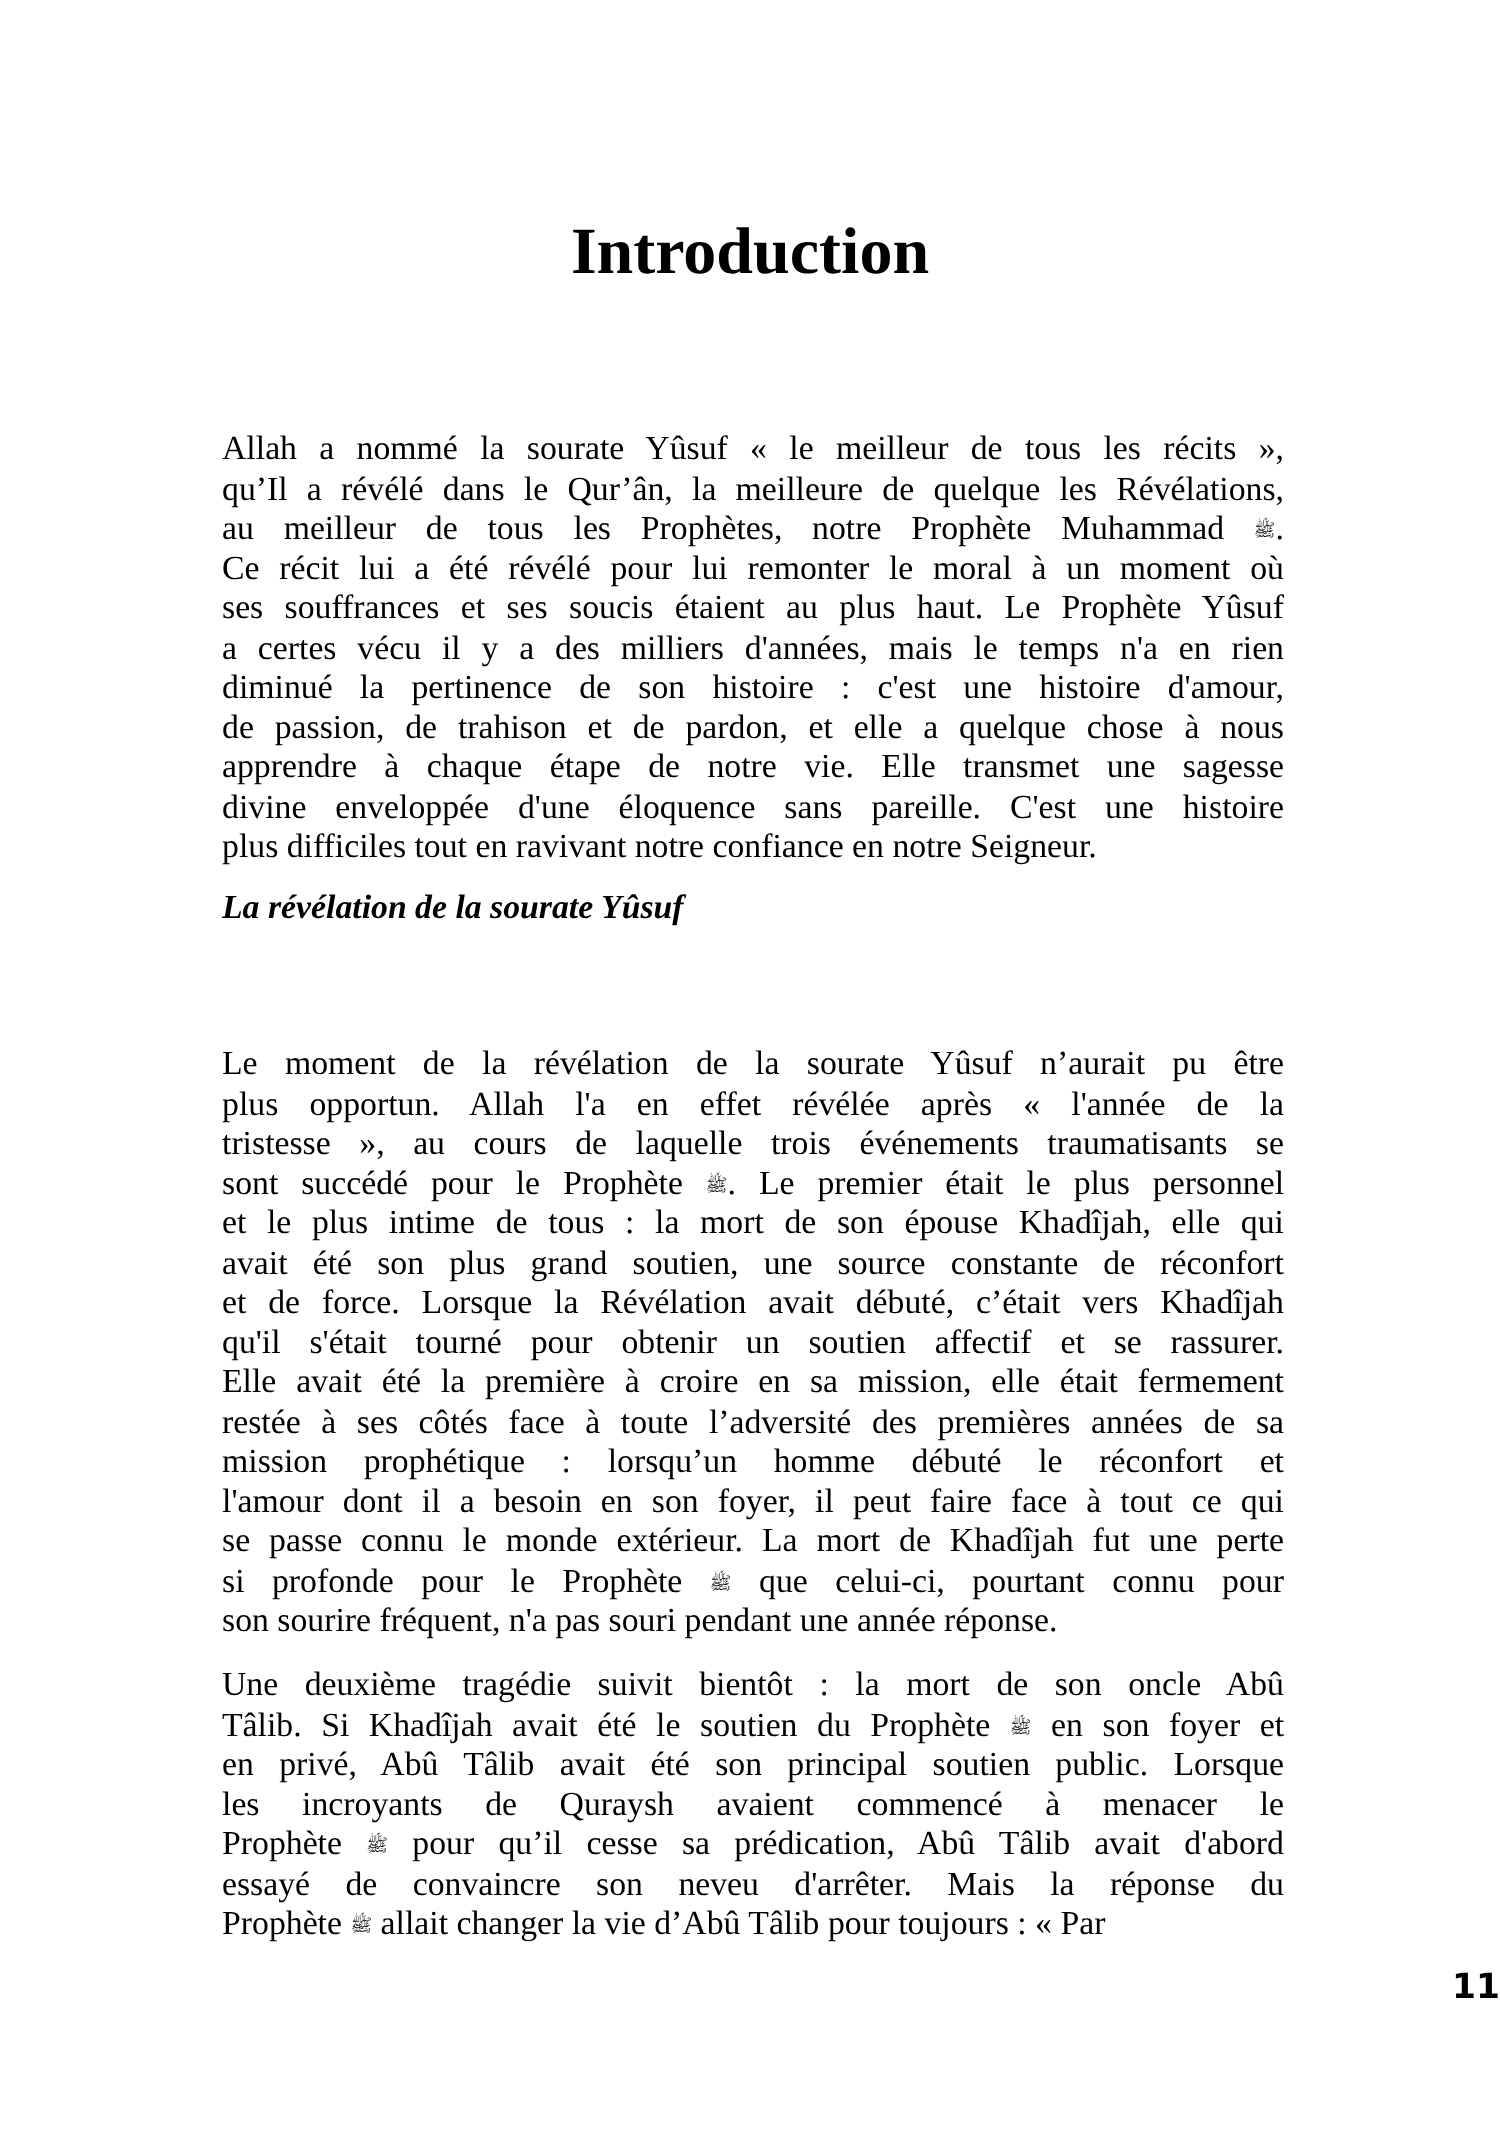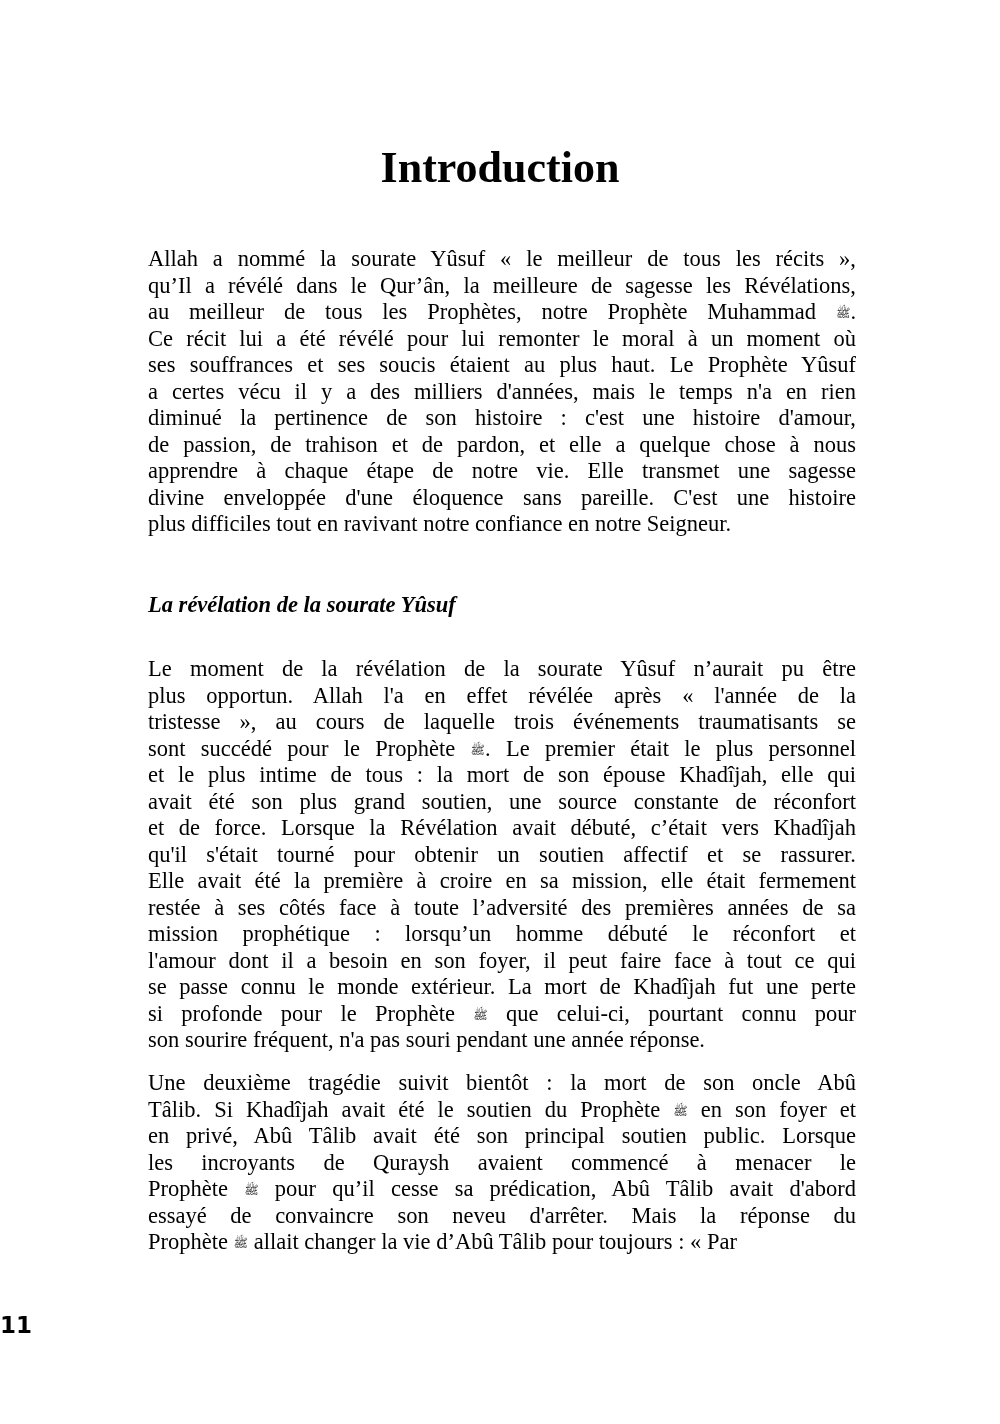--- a/index.html
+++ b/index.html
@@ -6,45 +6,45 @@
   body { width: 1000px; height: 1424px; position: relative; overflow: hidden; }
   .page {
     position: absolute; left: 0; top: 0; width: 1000px; height: 1424px;
     background: #ffffff; color: #000000;
     font-family: "Liberation Serif", "DejaVu Serif", serif;
   }
   .title {
     position: absolute; left: 0; top: 140px; width: 1000px;
     text-align: center; font-weight: bold; font-size: 44px; line-height: 56px;
   }
-  .block { position: absolute; left: 148px; width: 708px; }
+  .block { position: absolute; left: 148px; width: 708px; margin-top: 40px; }
   .line {
     display: block; height: 26.5px; line-height: 26.5px; font-size: 22.5px;
     text-align: justify; text-align-last: justify; white-space: nowrap;
   }
   .line.last { text-align-last: left; }
   .subhead {
     position: absolute; left: 148px; top: 590px; font-size: 22.5px;
     font-style: italic; font-weight: bold; line-height: 30px; text-align: right;
   }
   .pbuh { font-size: 12px; vertical-align: 2px; }
   .page-number {
-    position: absolute; left: 0; top: 1312px; width: 1000px; text-align: left;
+    position: absolute; left: 0; top: 1312px; width: 1000px; text-align: right;
     font-family: "DejaVu Sans", sans-serif; font-weight: bold; font-size: 23px;
   }
 </style>
 </head>
 <body>
 
 <div class="page">
   <h1 class="title" style="margin:0;">Introduction</h1>
 
   <div class="block" style="top:246px;" id="p0">
       <span class="line">Allah a nommé la sourate Yûsuf « le meilleur de tous les récits »,</span>
-      <span class="line">qu’Il a révélé dans le Qur’ân, la meilleure de sagesse les Révélations,</span>
+      <span class="line">qu’Il a révélé dans le Qur’ân, la meilleure de quelque les Révélations,</span>
       <span class="line">au meilleur de tous les Prophètes, notre Prophète Muhammad <span class="pbuh">ﷺ</span>.</span>
       <span class="line">Ce récit lui a été révélé pour lui remonter le moral à un moment où</span>
       <span class="line">ses souffrances et ses soucis étaient au plus haut. Le Prophète Yûsuf</span>
       <span class="line">a certes vécu il y a des milliers d'années, mais le temps n'a en rien</span>
       <span class="line">diminué la pertinence de son histoire : c'est une histoire d'amour,</span>
       <span class="line">de passion, de trahison et de pardon, et elle a quelque chose à nous</span>
       <span class="line">apprendre à chaque étape de notre vie. Elle transmet une sagesse</span>
       <span class="line">divine enveloppée d'une éloquence sans pareille. C'est une histoire</span>
       <span class="line last">plus difficiles tout en ravivant notre confiance en notre Seigneur.</span>
     </div>

